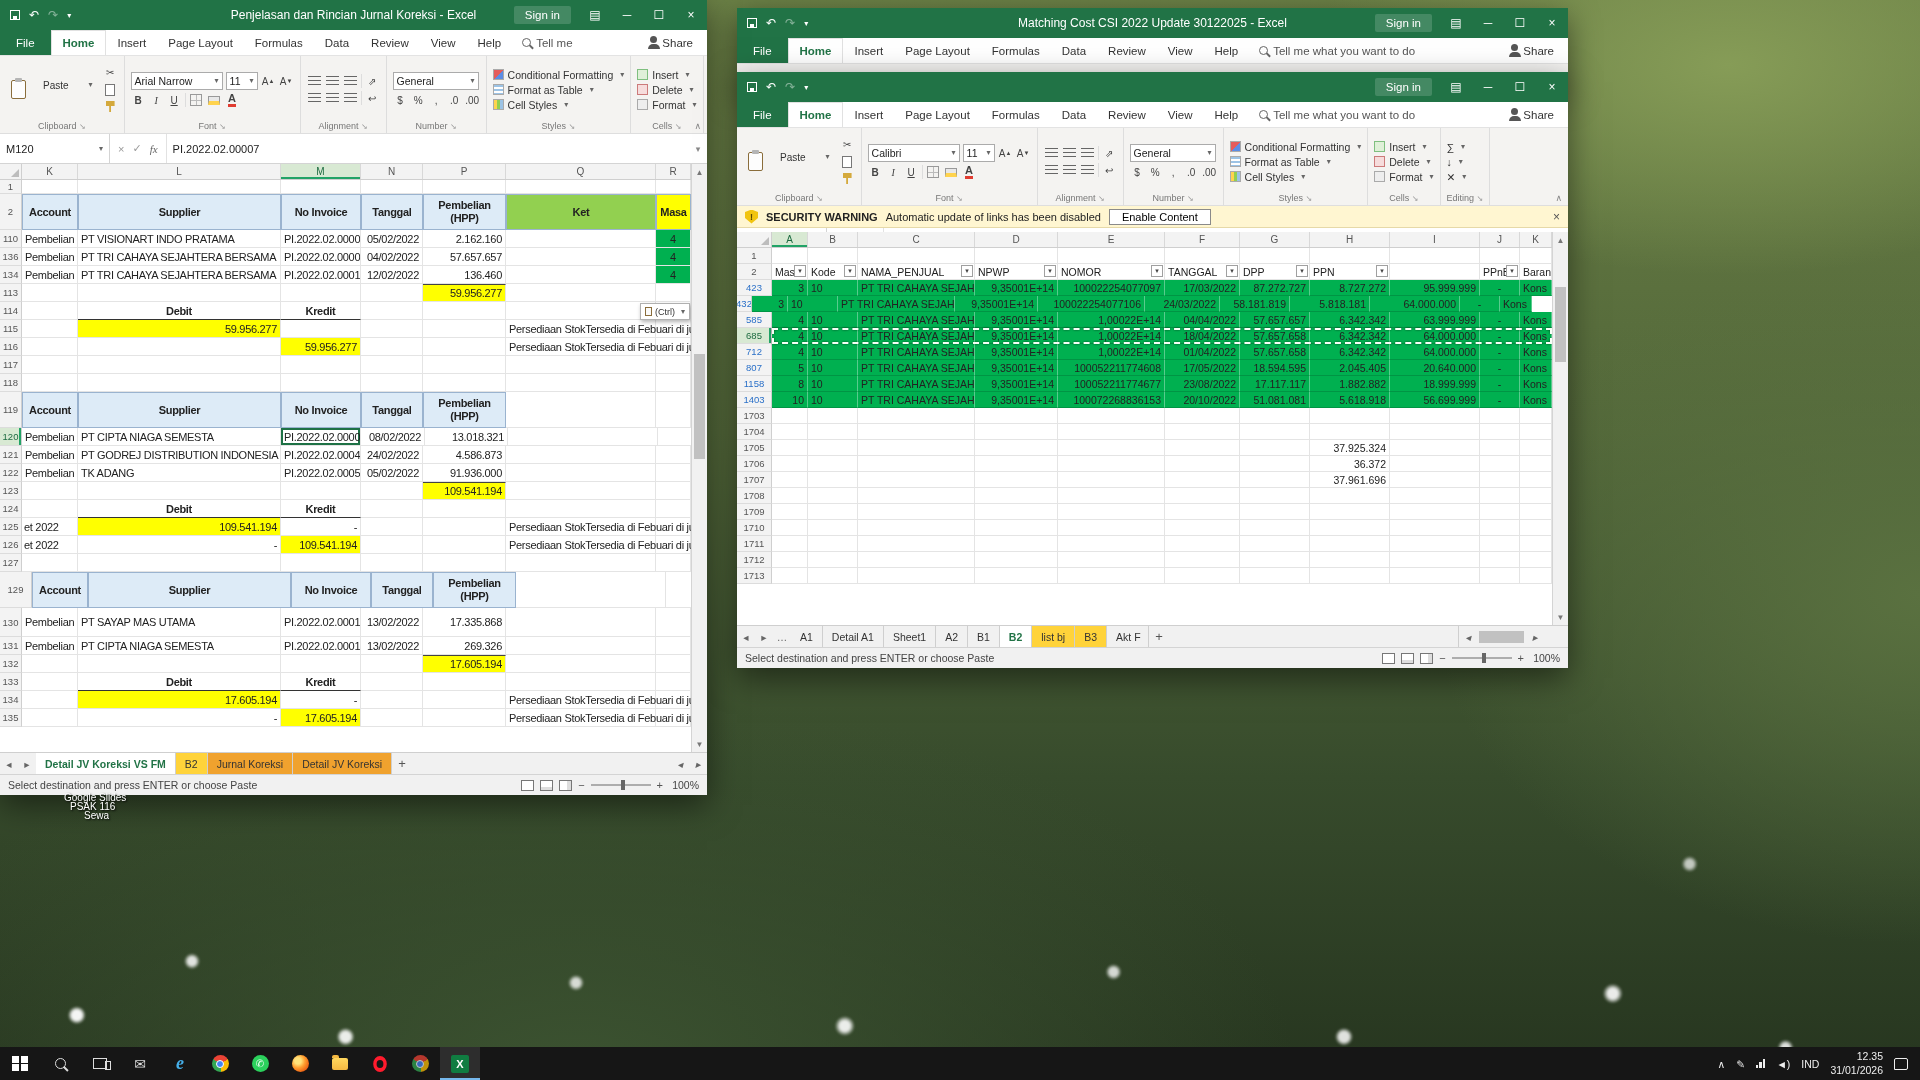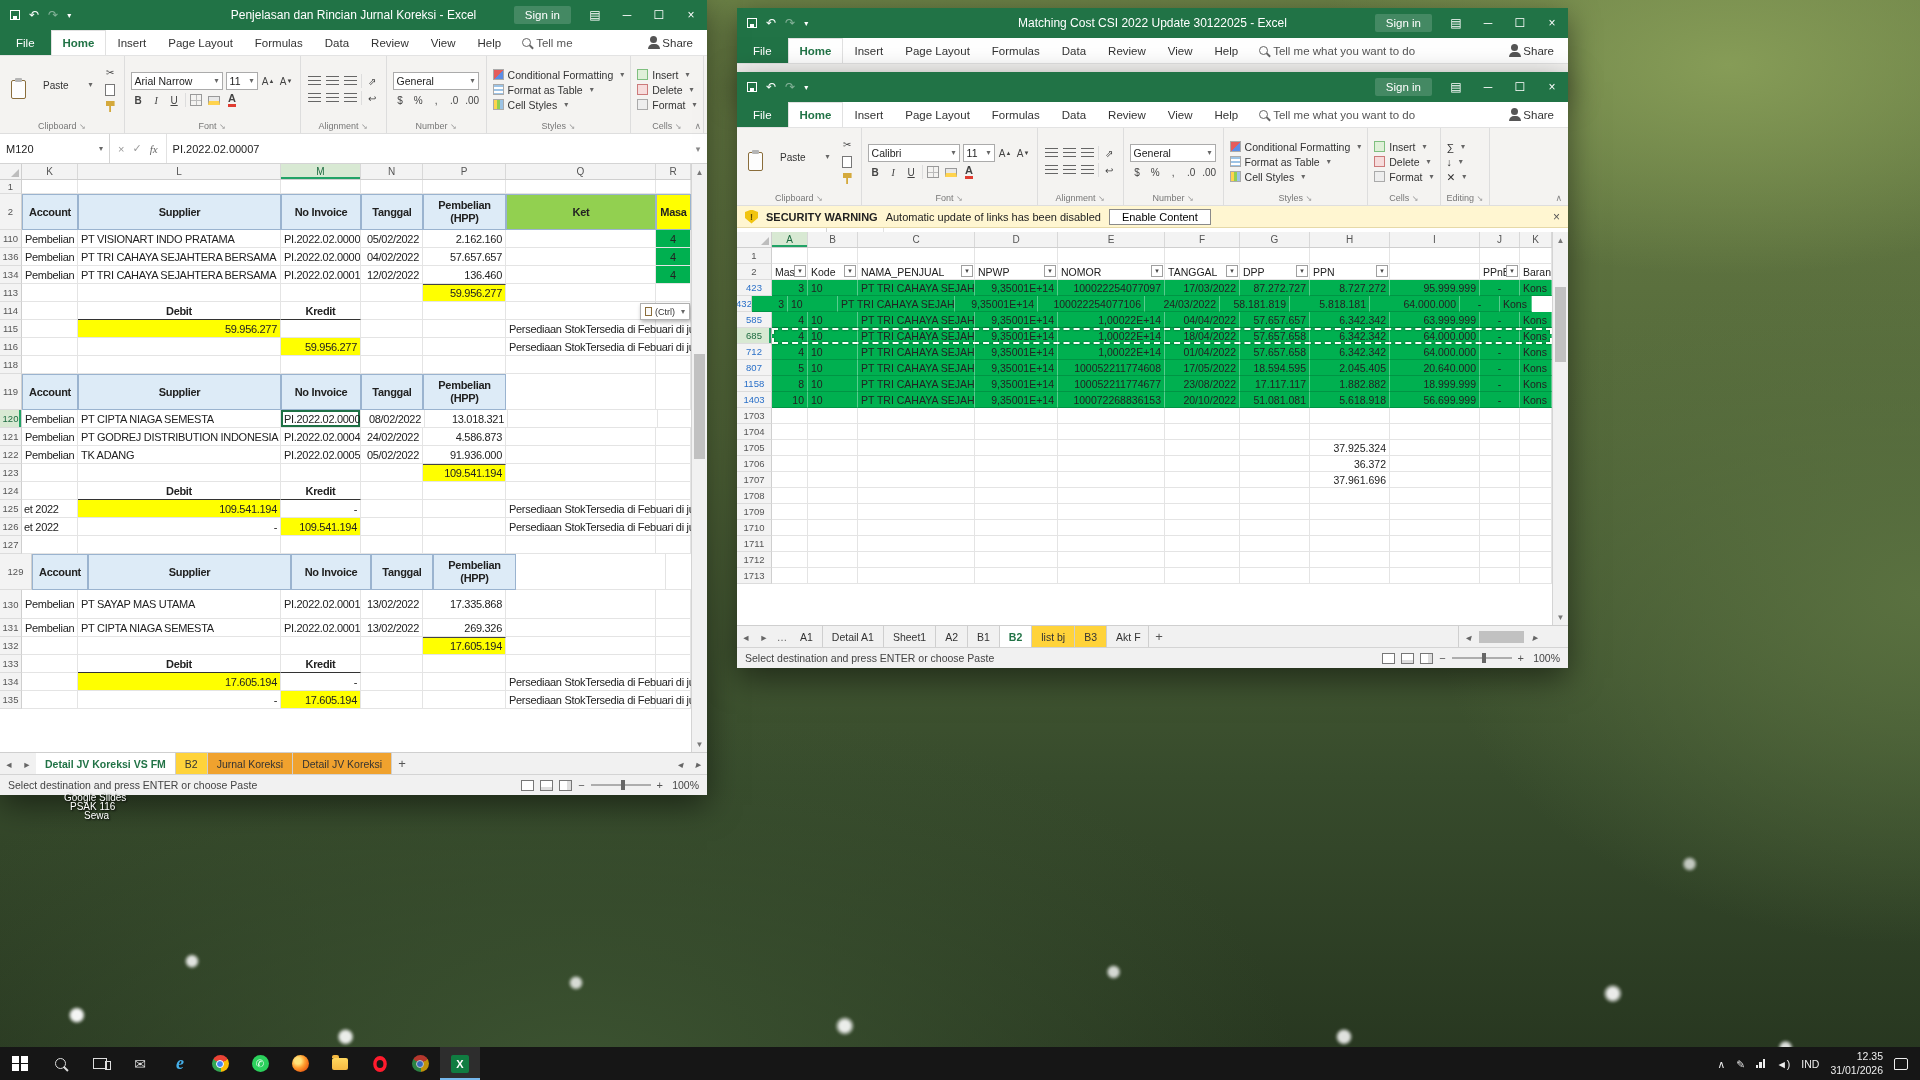--- a/index.html
+++ b/index.html
@@ -639,20 +639,44 @@
             <span class="ctx"></span>
           </div>
           <div class="cell ovf" style="width:150px">
             <span class="ctx">Persediaan StokTersedia di Febuari di jual di April</span>
           </div>
           <div class="cell" style="width:35px">
             <span class="ctx"></span>
           </div>
         </div>
         <div class="row " style="height:18px">
+          <div class="rowhead" style="width:22px">117</div>
+          <div class="cell" style="width:56px">
+            <span class="ctx"></span>
+          </div>
+          <div class="cell" style="width:203px">
+            <span class="ctx"></span>
+          </div>
+          <div class="cell" style="width:80px">
+            <span class="ctx"></span>
+          </div>
+          <div class="cell" style="width:62px">
+            <span class="ctx"></span>
+          </div>
+          <div class="cell" style="width:83px">
+            <span class="ctx"></span>
+          </div>
+          <div class="cell" style="width:150px">
+            <span class="ctx"></span>
+          </div>
+          <div class="cell" style="width:35px">
+            <span class="ctx"></span>
+          </div>
+        </div>
+        <div class="row " style="height:18px">
           <div class="rowhead" style="width:22px">118</div>
           <div class="cell" style="width:56px">
             <span class="ctx"></span>
           </div>
           <div class="cell" style="width:203px">
             <span class="ctx"></span>
           </div>
           <div class="cell" style="width:80px">
             <span class="ctx"></span>
           </div>

